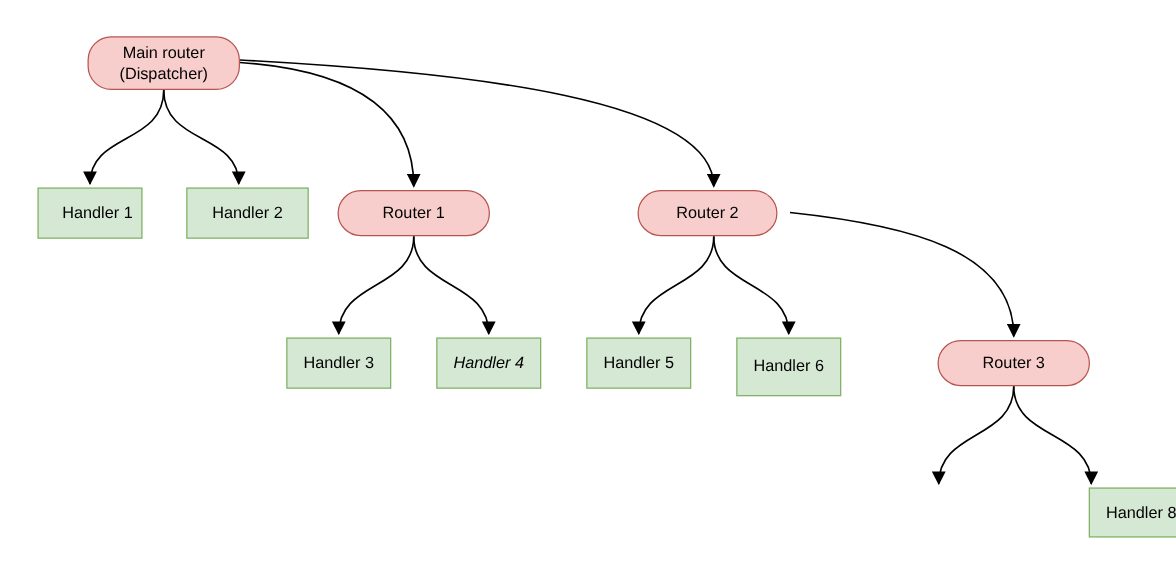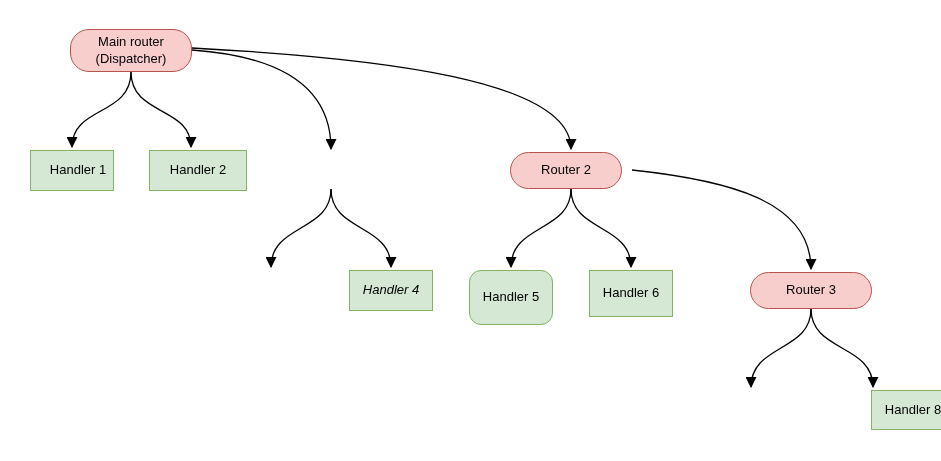--- a/index.html
+++ b/index.html
@@ -76,31 +76,37 @@
   </div>
 
   <div class="node handler" style="left:30px; top:150px; width:84px; height:41px;padding-left:12px;">
     <span class="label">Handler 1</span>
   </div>
 
   <div class="node handler" style="left:149px; top:150px; width:98px; height:41px;">
     <span class="label">Handler 2</span>
   </div>
 
+  <div class="node router" style="left:270px; top:152px; width:122px; height:37px;">
+    <span class="label">Router 1</span>
+  </div>
 
   <div class="node router" style="left:510px; top:152px; width:112px; height:37px;">
     <span class="label">Router 2</span>
   </div>
 
+  <div class="node handler" style="left:229px; top:270px; width:84px; height:41px;">
+    <span class="label">Handler 3</span>
+  </div>
 
   <div class="node handler" style="left:349px; top:270px; width:84px; height:41px;font-style:italic;">
     <span class="label">Handler 4</span>
   </div>
 
-  <div class="node handler" style="left:469px; top:270px; width:84px; height:55px;border-radius:12px;">
+  <div class="node handler" style="left:469px; top:270px; width:84px; height:41px;">
     <span class="label">Handler 5</span>
   </div>
 
   <div class="node handler" style="left:589px; top:270px; width:84px; height:47px;">
     <span class="label">Handler 6</span>
   </div>
 
   <div class="node router" style="left:750px; top:272px; width:122px; height:37px;">
     <span class="label">Router 3</span>
   </div>

